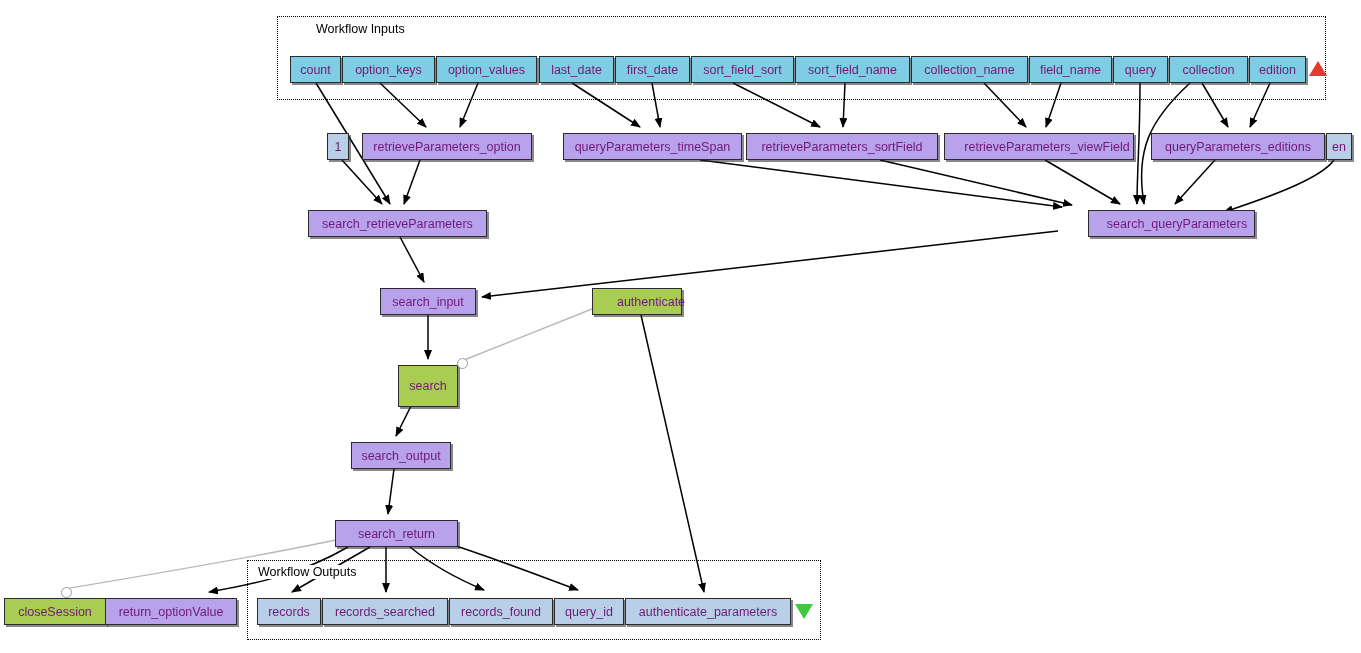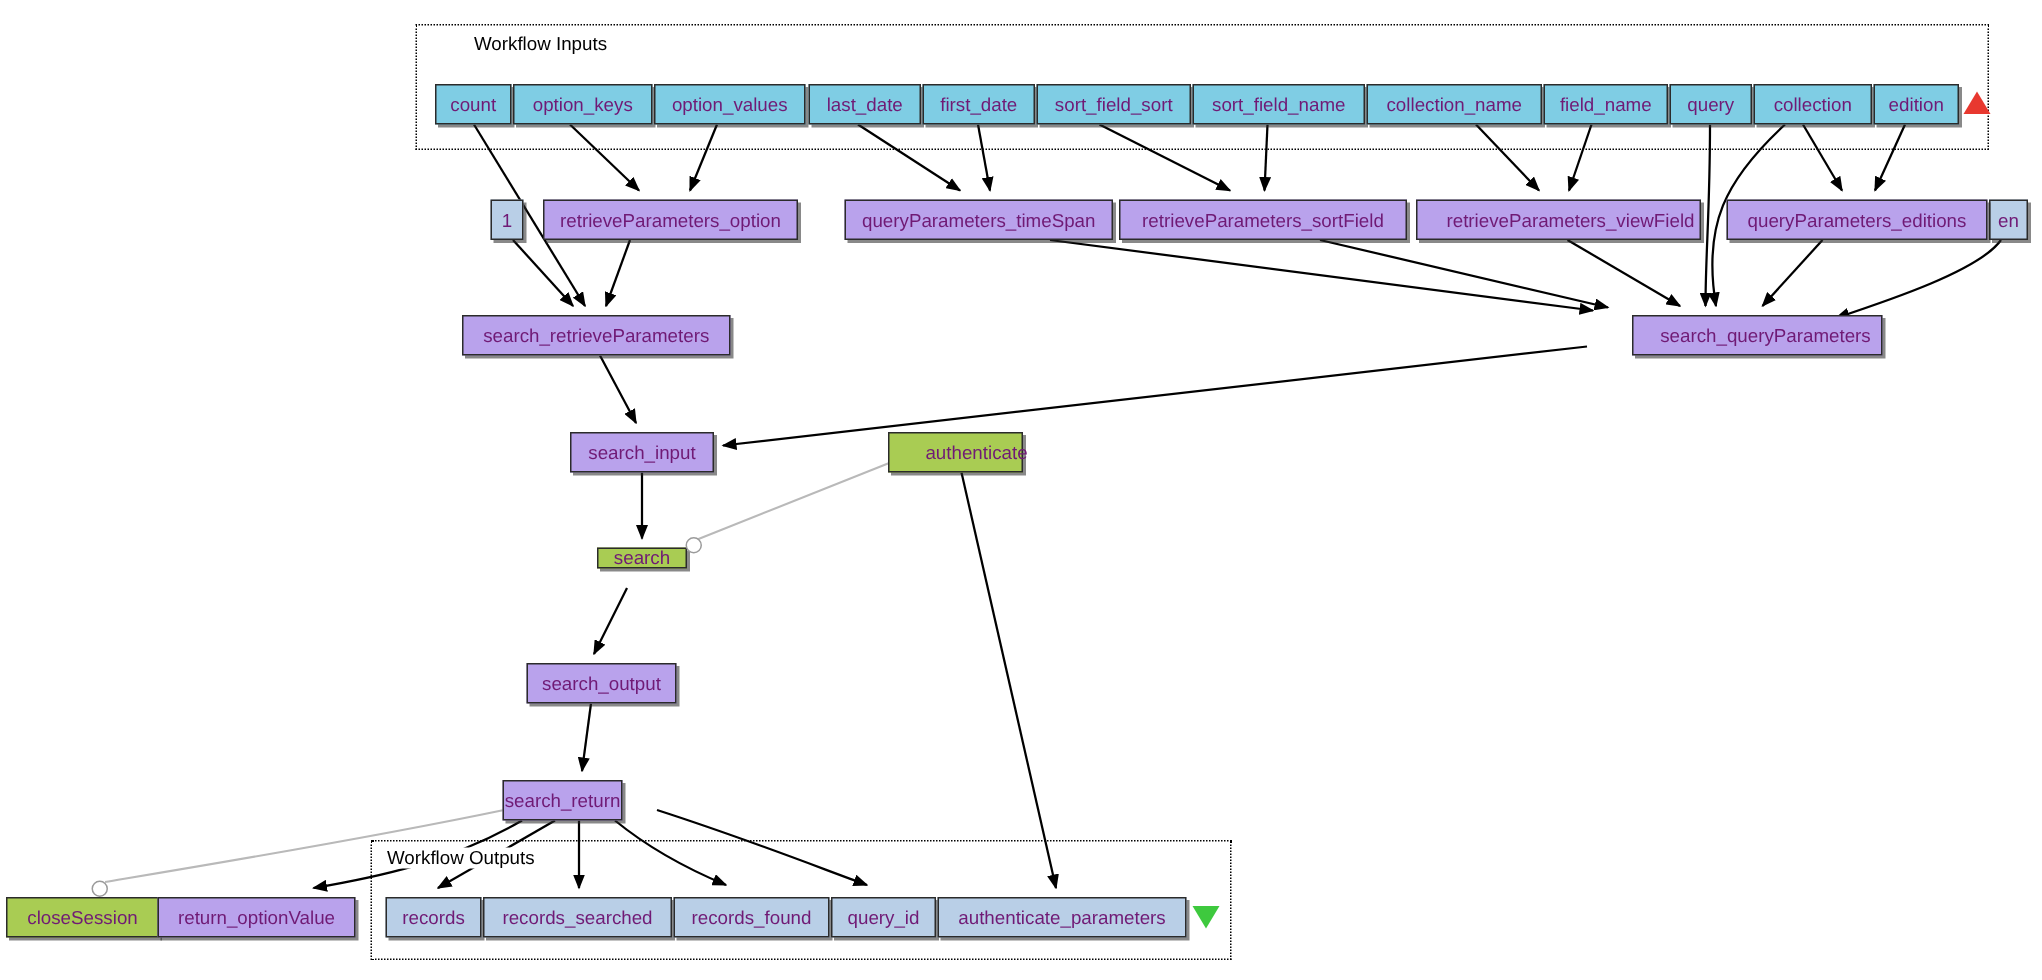--- a/index.html
+++ b/index.html
@@ -108,25 +108,25 @@
   <div class="node n-proc" style="left:746px;top:133px;width:192px;height:27px;">retrieveParameters_sortField</div>
   <div class="node n-proc" style="left:944px;top:133px;width:190px;height:27px;padding-left:16px;">retrieveParameters_viewField</div>
   <div class="node n-proc" style="left:1151px;top:133px;width:174px;height:27px;">queryParameters_editions</div>
 
   <div class="node n-proc" style="left:308px;top:210px;width:179px;height:27px;">search_retrieveParameters</div>
   <div class="node n-proc" style="left:1088px;top:210px;width:167px;height:27px;padding-left:11px;">search_queryParameters</div>
 
   <div class="node n-proc" style="left:380px;top:288px;width:96px;height:27px;">search_input</div>
   <div class="node n-green" style="left:592px;top:288px;width:90px;height:27px;padding-left:28px;">authenticate</div>
 
-  <div class="node n-green" style="left:398px;top:365px;width:60px;height:14px;">search</div>
+  <div class="node n-green" style="left:398px;top:365px;width:60px;height:42px;">search</div>
   <div class="port" style="left:457px;top:358px;"></div>
 
   <div class="node n-proc" style="left:351px;top:442px;width:100px;height:27px;">search_output</div>
-  <div class="node n-proc" style="left:335px;top:520px;width:80px;height:27px;">search_return</div>
+  <div class="node n-proc" style="left:335px;top:520px;width:123px;height:27px;">search_return</div>
 
   <div class="node n-green" style="left:4px;top:598px;width:102px;height:27px;">closeSession</div>
   <div class="port" style="left:61px;top:587px;"></div>
   <div class="node n-proc" style="left:105px;top:598px;width:132px;height:27px;">return_optionValue</div>
 
   <div class="node n-out" style="left:257px;top:598px;width:64px;height:27px;">records</div>
   <div class="node n-out" style="left:322px;top:598px;width:126px;height:27px;">records_searched</div>
   <div class="node n-out" style="left:449px;top:598px;width:104px;height:27px;">records_found</div>
   <div class="node n-out" style="left:554px;top:598px;width:70px;height:27px;">query_id</div>
   <div class="node n-out" style="left:625px;top:598px;width:166px;height:27px;">authenticate_parameters</div>

